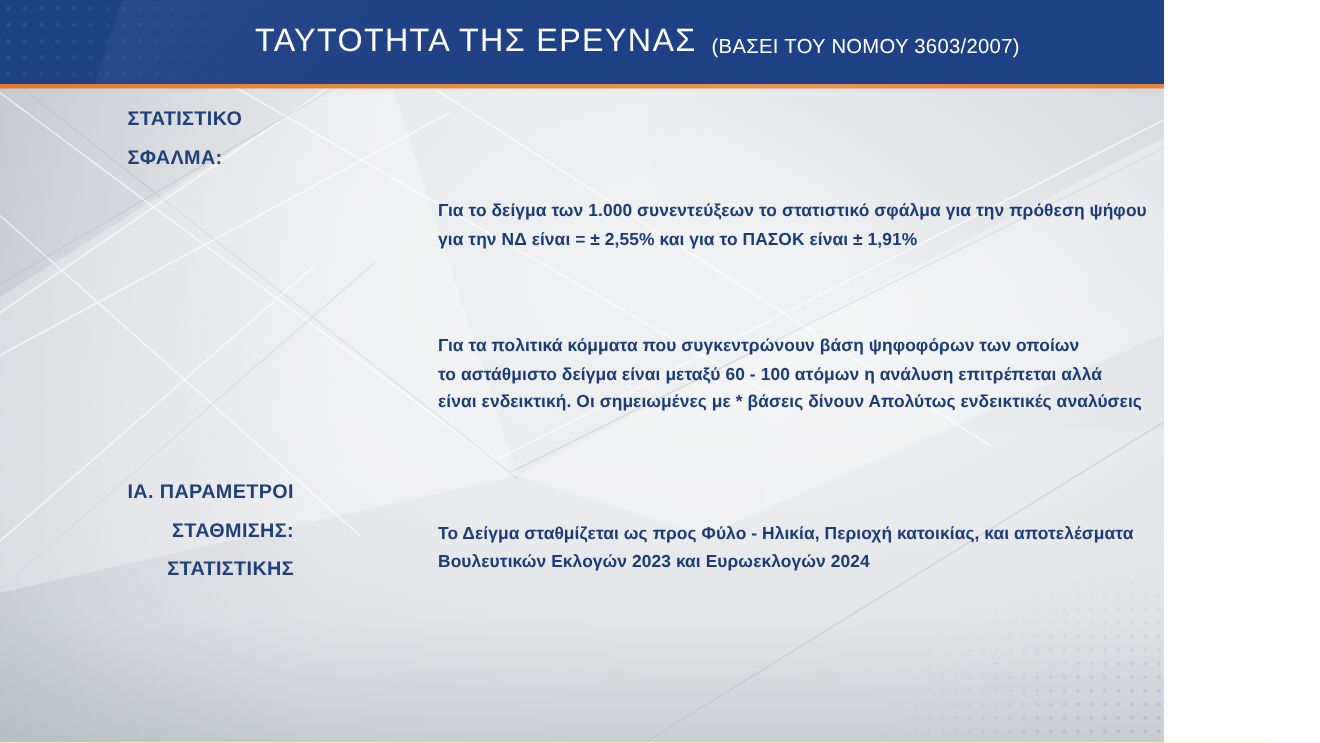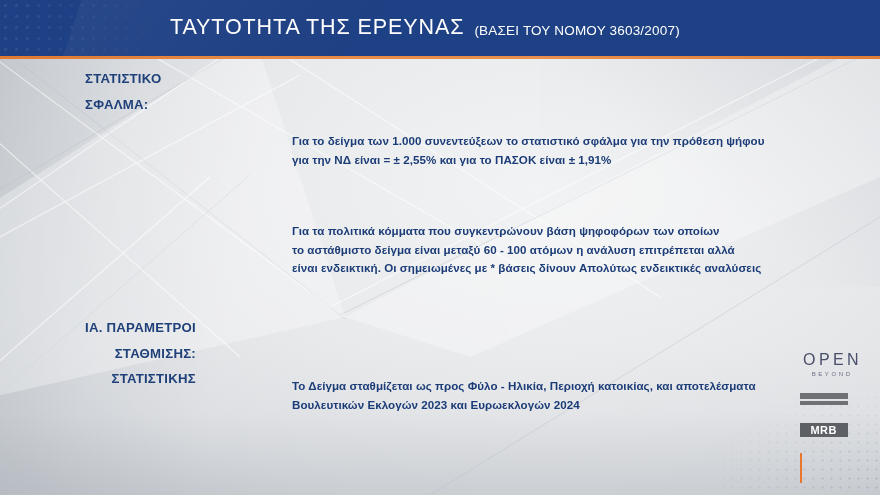--- a/index.html
+++ b/index.html
@@ -7,21 +7,21 @@
     margin: 0;
     padding: 0;
     background: #ffffff;
   }
   body {
     font-family: "Liberation Sans", "DejaVu Sans", sans-serif;
   }
 
   .slide {
     position: relative;
-    width: 880px;
+    width: 776px;
     height: 495px;
     overflow: hidden;
     background: #fde047;
   }
 
   
   .bg-base {
     position: absolute;
     inset: 0;
     background:
@@ -161,21 +161,21 @@
     font-size: 11.6px;
     font-weight: bold;
     letter-spacing: 0.05px;
     line-height: 18.5px;
     white-space: nowrap;
   }
   .para .p-line { display: block; }
 
   .p-1 { top: 75px; }
   .p-2 { top: 165px; }
-  .p-3 { top: 290px; margin-top: 30px; }
+  .p-3 { top: 290px; }
 
   
   .logos {
     position: absolute;
     right: 18px;
     bottom: 12px;
     display: flex;
     align-items: flex-start;
     gap: 16px;
     flex-direction: column;

